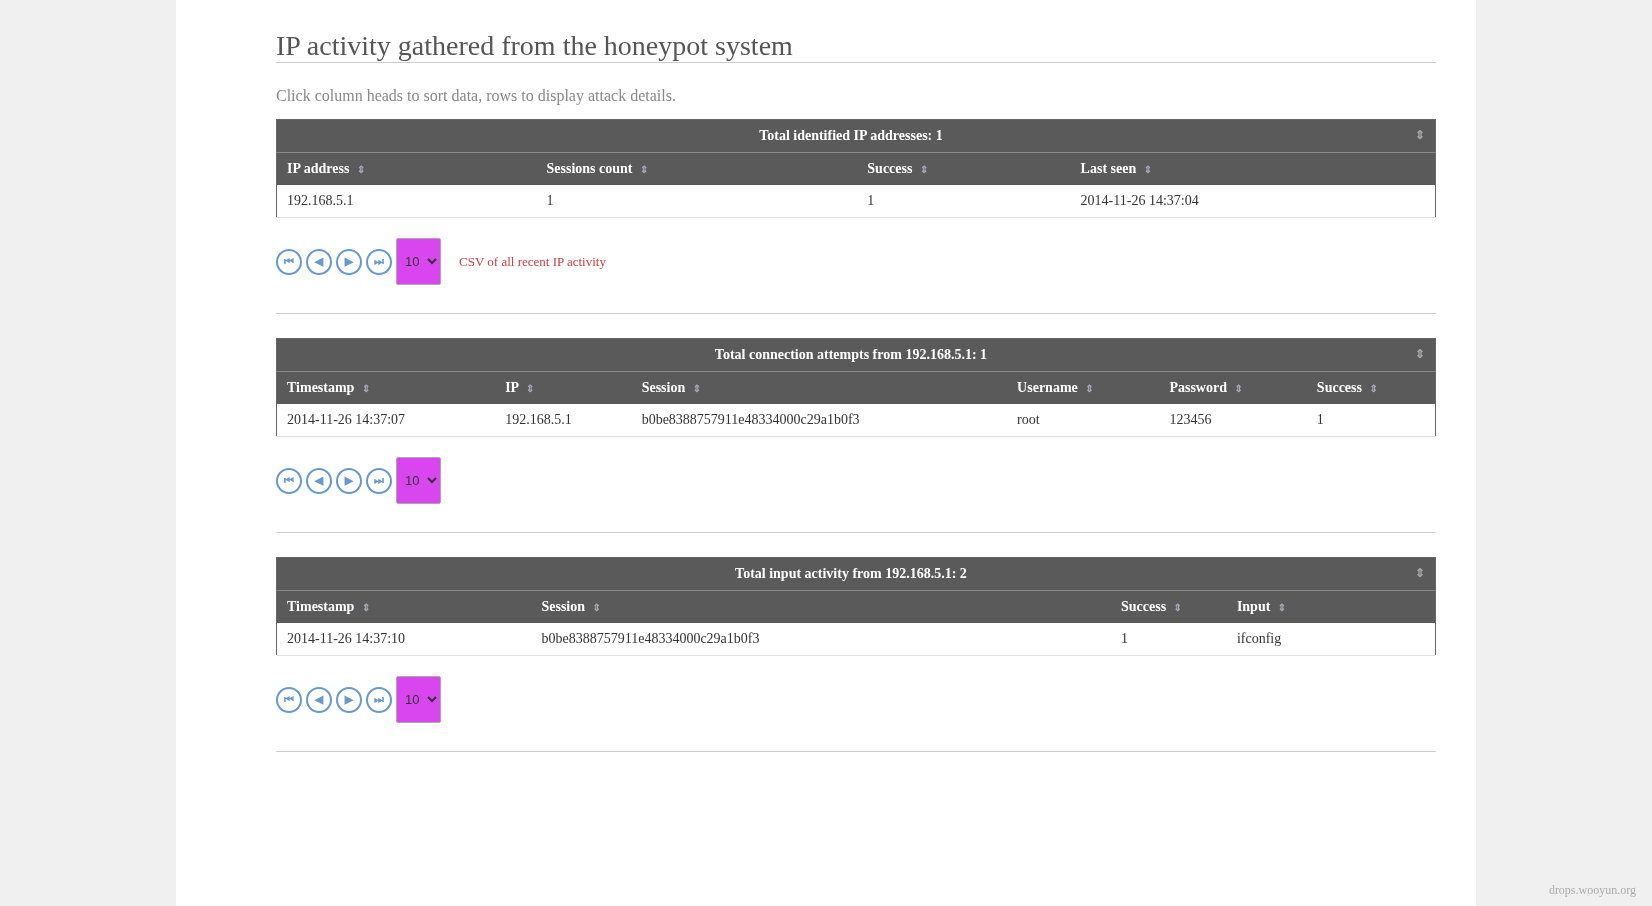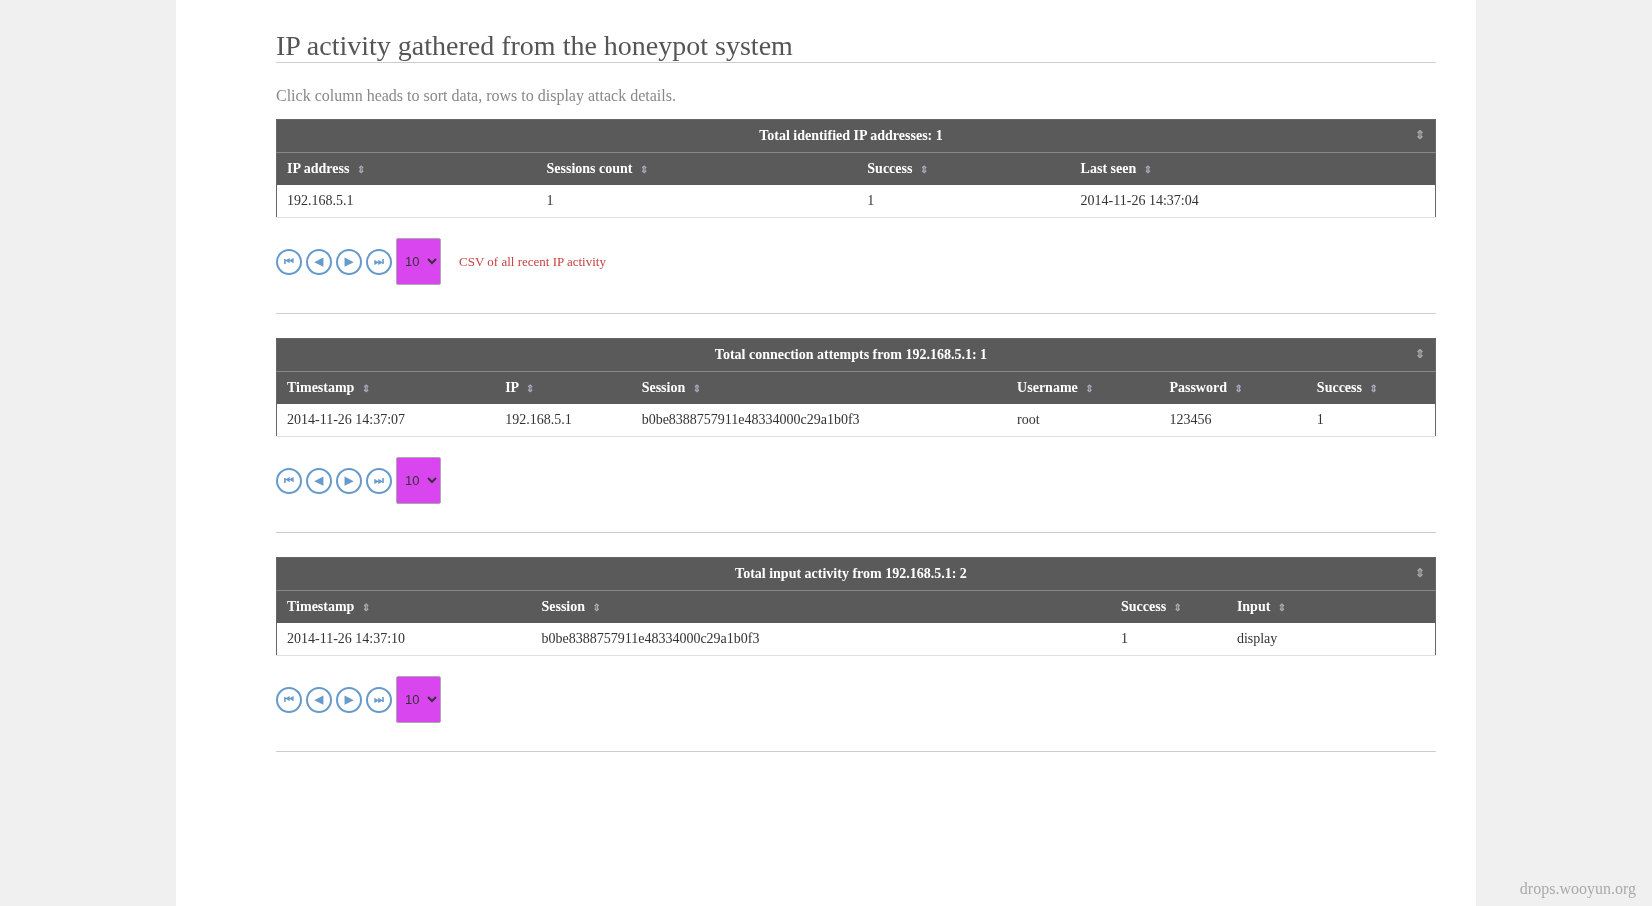--- a/index.html
+++ b/index.html
@@ -112,21 +112,21 @@
       margin-left: 14px;
     }
     .section-gap {
       margin-top: 10px;
     }
     .watermark {
       position: fixed;
       bottom: 8px;
       right: 16px;
       color: #aaa;
-      font-size: 16px;
+      font-size: 12px;
     }
   </style>
 </head>
 <body>
 
 <div class="page-wrapper">
   <h1>IP activity gathered from the honeypot system</h1>
   <hr class="page-divider">
 
   <p class="hint-text">Click column heads to sort data, rows to display attack details.</p>
@@ -274,21 +274,21 @@
             <span>Input</span>
             <span class="sort-arrows">⇕</span>
           </th>
         </tr>
       </thead>
       <tbody id="table3-body">
           <tr>
             <td>2014-11-26 14:37:10</td>
             <td>b0be8388757911e48334000c29a1b0f3</td>
             <td>1</td>
-            <td>display</td>
+            <td>ifconfig</td>
           </tr>
         </tbody>
     </table>
   </div>
 
   <div class="pagination-row">
     <button class="pag-btn" title="First">⏮</button>
     <button class="pag-btn" title="Previous">◀</button>
     <button class="pag-btn" title="Next">▶</button>
     <button class="pag-btn" title="Last">⏭</button>

